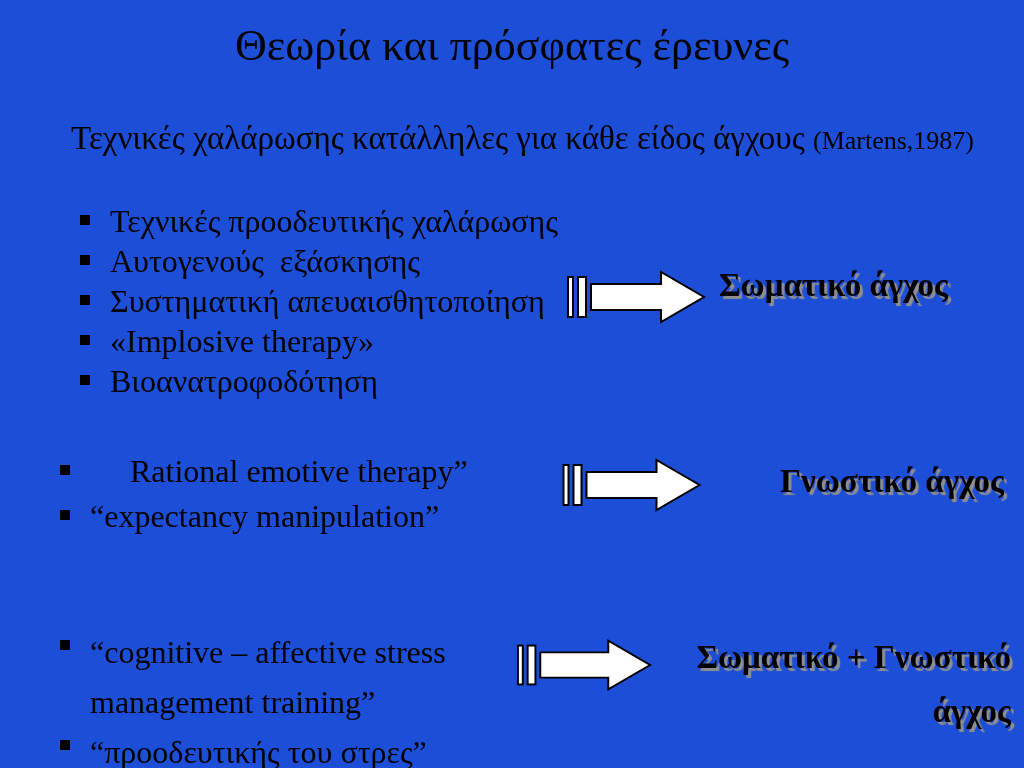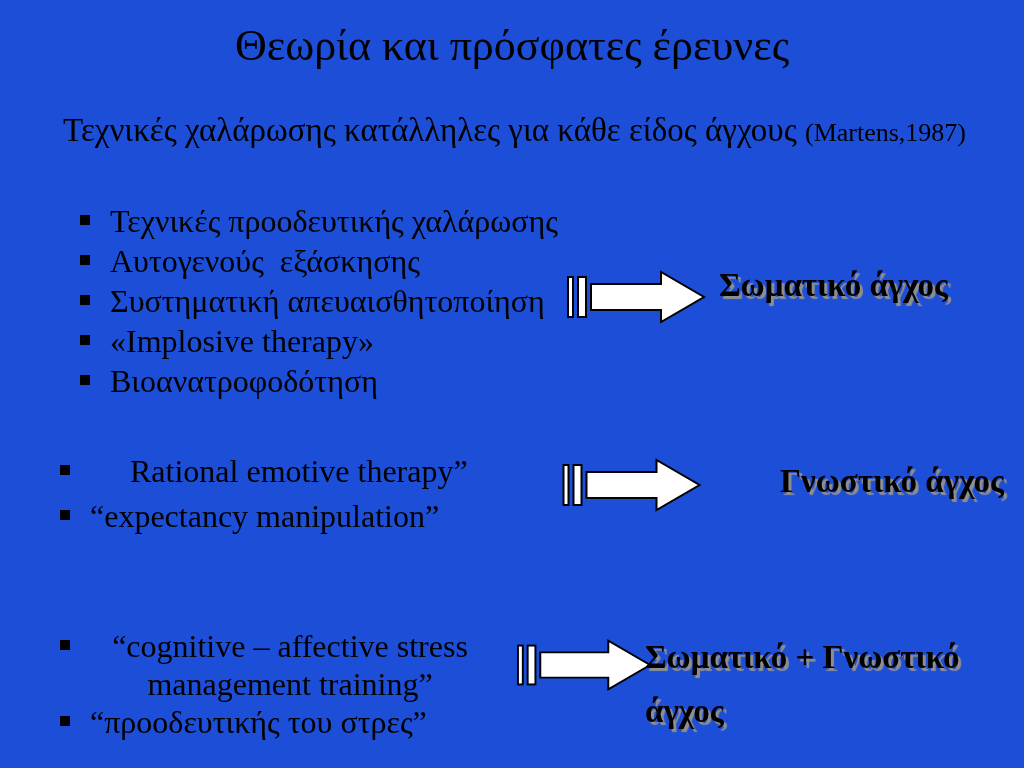--- a/index.html
+++ b/index.html
@@ -17,21 +17,21 @@
     top: 20px; left: 0; right: 0;
     margin: 0;
     text-align: center;
     font-size: 44px;
     font-weight: normal;
     letter-spacing: 0px;
   }
   .subtitle {
     position: absolute;
     top: 104px; left: 55px;
-    margin: 8px;
+    margin: 16px;
     font-size: 33px;
     white-space: nowrap;
   }
   .subtitle .cite { font-size: 26px; }
 
   .list { position: absolute; margin: 15px; padding: 0; list-style: none; }
   .item { display: flex; align-items: flex-start; }
   .bullet {
     flex: 0 0 auto;
     width: 10px; height: 10px;
@@ -42,21 +42,21 @@
 
   .list1 { left: 65px; top: 186px; font-size: 32px; }
   .list1 .item { line-height: 40px; }
   .list1 .bullet { margin-top: 14px; }
 
   .list2 { left: 45px; top: 434px; font-size: 32px; }
   .list2 .item { line-height: 45px; }
   .list2 .bullet { margin-top: 16px; }
 
   .list3 { left: 45px; top: 612px; font-size: 32px; }
-  .list3 .item { line-height: 38px; text-align: center; }
+  .list3 .item { line-height: 50px; }
   .list3 .bullet { margin-top: 13px; }
   .list3 .txt { max-width: 400px; }
 
   .arrow { position: absolute; }
   .arrow rect, .arrow polygon {
     fill: #ffffff;
     stroke: #000000;
     stroke-width: 2;
     stroke-linejoin: miter;
   }
@@ -68,21 +68,21 @@
     position: absolute;
     font-size: 33px;
     font-weight: bold;
     white-space: nowrap;
     text-shadow: 3px 3px 1px #8f8f8f;
   }
   .label1 { left: 712px; top: 266px; line-height: 38px; margin-left: 7px; }
   .label2 { left: 748px; top: 462px; line-height: 38px; margin-left: 32px; }
   .label3 {
     left: 645px; top: 630px; width: 366px;
-    text-align: left;
+    text-align: right;
     line-height: 54px;
     white-space: normal;
   }
 </style>
 </head>
 <body>
 
 <div class="slide">
 
   <h1 class="title">Θεωρία και πρόσφατες έρευνες</h1>

